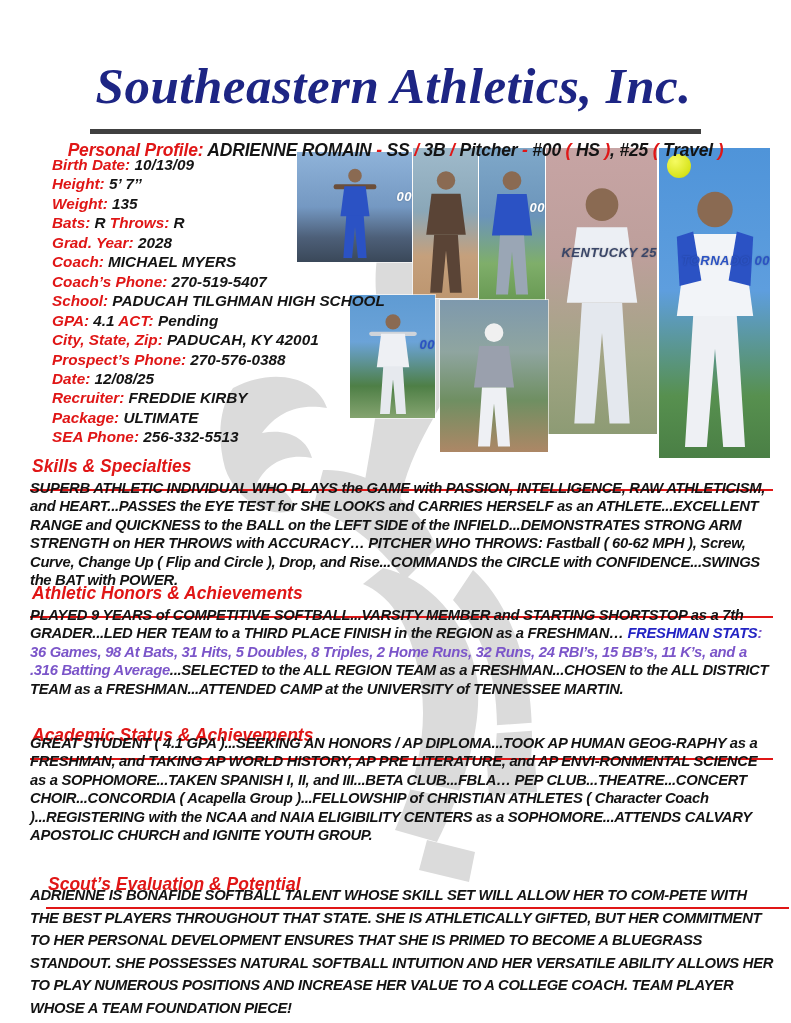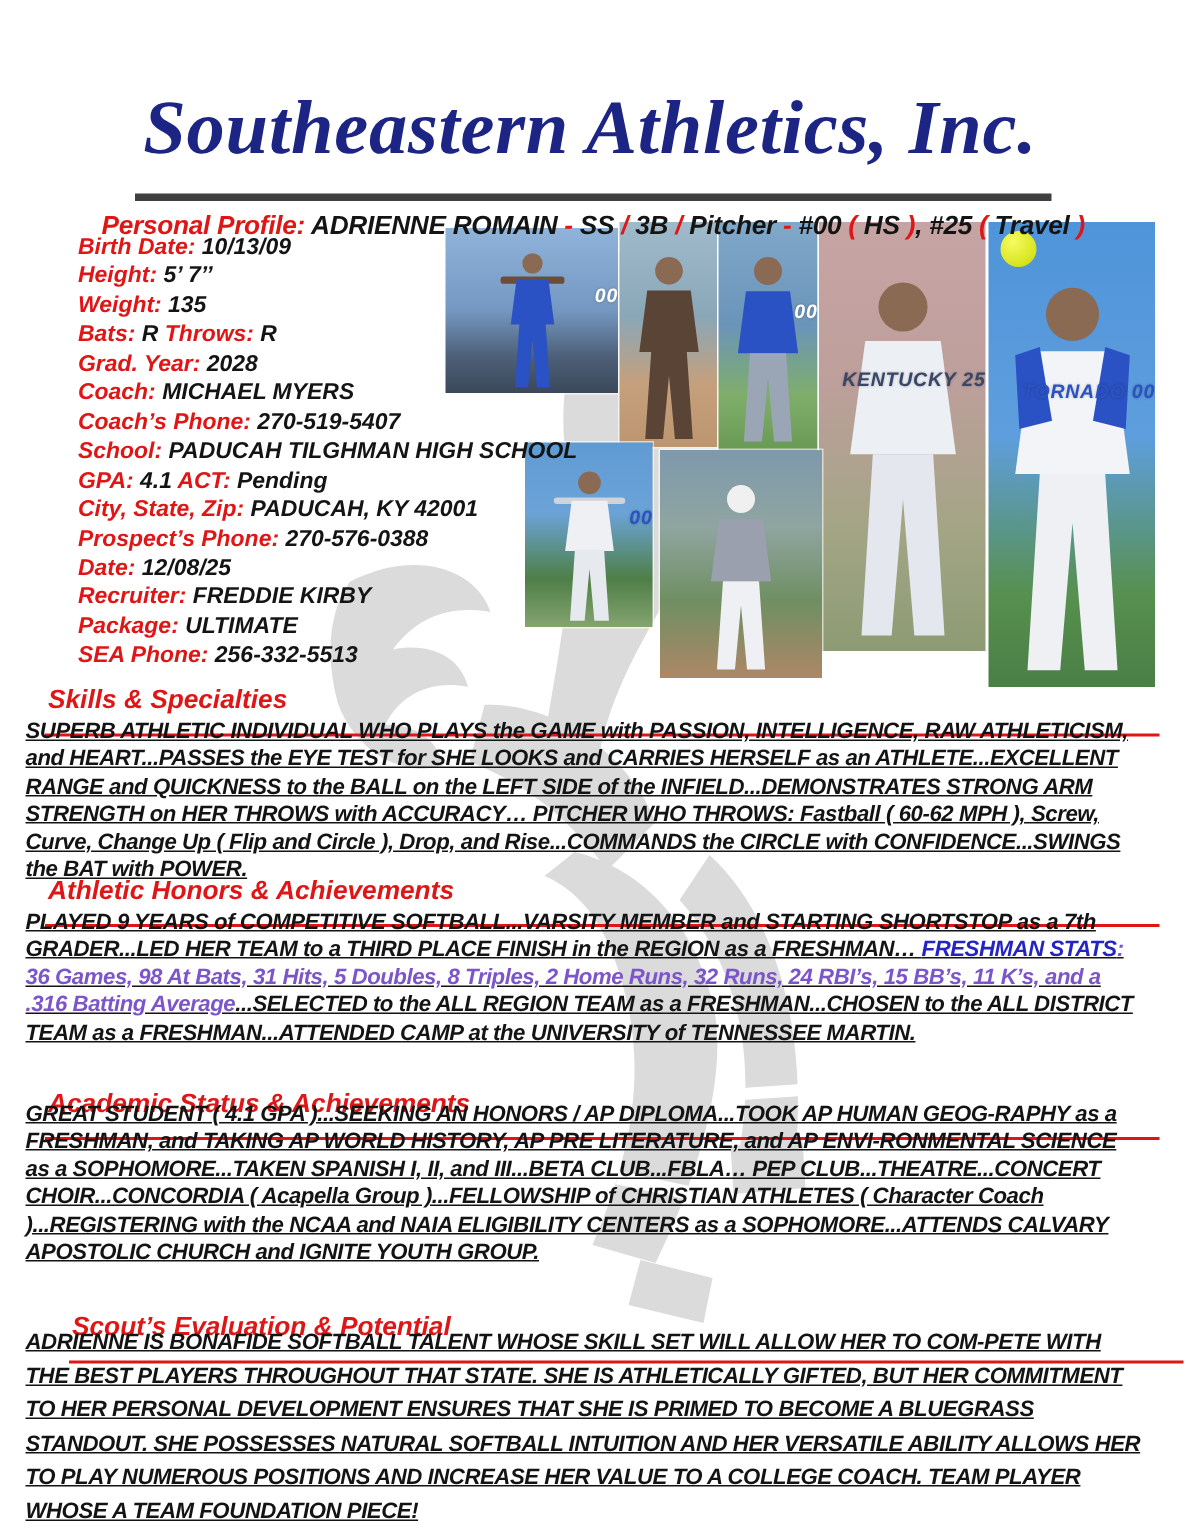--- a/index.html
+++ b/index.html
@@ -46,22 +46,22 @@
   .ph5{left:659px;top:148px;width:111px;height:310px;background:linear-gradient(180deg,#4f94d9 0%,#5e9ede 46%,#57904f 80%,#4a7f45 100%);}
   .ph6{left:350px;top:295px;width:85px;height:123px;background:linear-gradient(180deg,#5f9bd3 0%,#6ba3d8 38%,#4e7f46 74%,#85a470 100%);}
   .ph7{left:440px;top:300px;width:108px;height:152px;background:linear-gradient(180deg,#7e99ad 0%,#8fa5a0 34%,#6f8f62 66%,#ad8766 100%);}
   
   .section-heading{
     position:absolute;left:30px;width:741px;margin:0;z-index:2;
     font-size:17.5px;line-height:1.15;color:#e01616;
     border-bottom:2.5px solid #e01616;padding:0 0 13px 2px;
   }
   .section-body{
-    position:absolute;left:17px;width:745px;margin:0;z-index:2;
-    font-size:14.8px;line-height:18.4px;letter-spacing:-.3px;color:#131313;text-decoration:underline;
+    position:absolute;left:30px;width:745px;margin:0;z-index:2;
+    font-size:14.8px;line-height:18.4px;letter-spacing:-.3px;color:#131313;
   }
   .hd1{top:456px;} .bd1{top:479px;}
   .hd2{top:583px;} .bd2{top:606px;}
   .hd3{top:678px;margin-top:47px;} .bd3{top:734px;}
   .hd4{top:874px;margin-left:16px;} .bd4{top:884px;line-height:22.6px;}
 </style>
 </head>
 <body>
 
 <div class="page">

